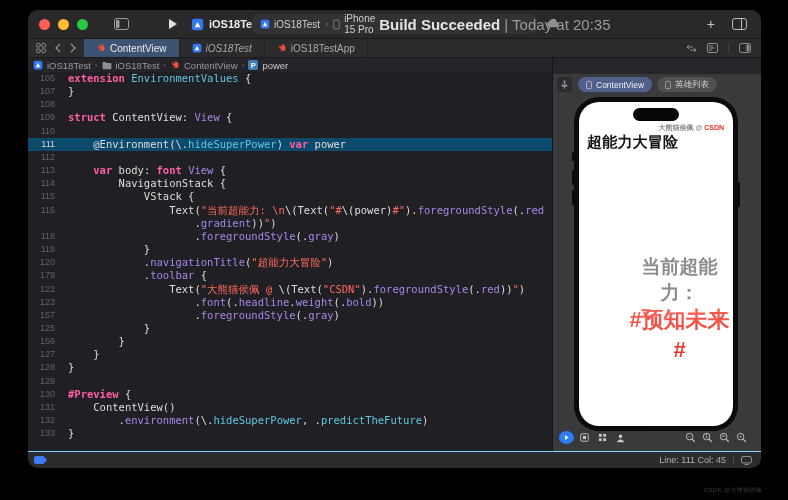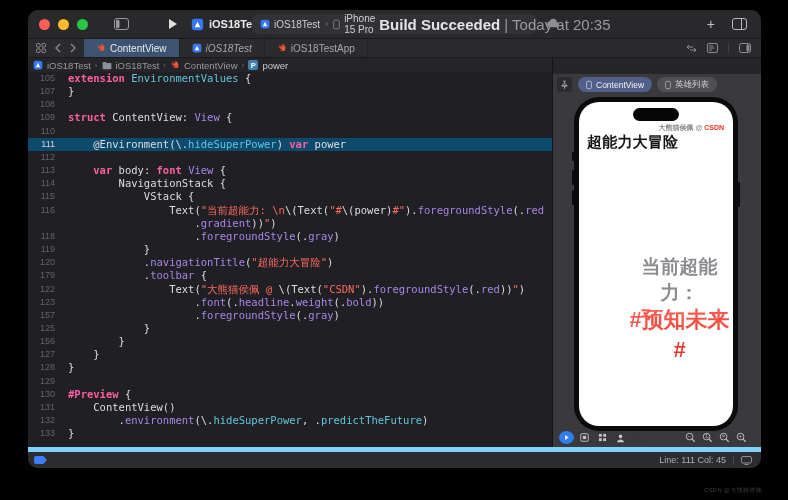--- a/index.html
+++ b/index.html
@@ -65,21 +65,21 @@
   .ph-title{position:absolute;top:31px;left:8px;font-size:15px;font-weight:800;color:#141414;letter-spacing:.2px;}
   .ph-center{position:absolute;top:152px;left:0;right:0;text-align:center;font-weight:900;line-height:1.35;margin-left:47px;}
   .pw1{font-size:19px;color:#8C8C90;}
   .pw2{font-size:22px;color:#F03B2E;background:linear-gradient(180deg,#FF6055,#DD2B1E);-webkit-background-clip:text;background-clip:text;-webkit-text-fill-color:transparent;}
   
   .pv-controls{position:absolute;left:6px;top:373px;display:flex;gap:3px;align-items:center;}
   .pvbtn{height:13px;min-width:13px;border-radius:3px;background:#39393B;display:flex;align-items:center;justify-content:center;color:#C4C4C8;padding:0 1px;}
   .pvbtn.blue{background:#2E7CF6;border-radius:50%;width:13px;}
   .pv-zoom{position:absolute;right:12px;top:373px;display:flex;gap:2px;}
   
-  .statusbar{height:16px;background:#2C2C2E;border-top:5px solid #7dd3fc;display:flex;align-items:center;flex:0 0 auto;font-size:9px;color:#AEAEB2;}
+  .statusbar{height:16px;background:#2C2C2E;border-top:1px solid #7dd3fc;display:flex;align-items:center;flex:0 0 auto;font-size:9px;color:#AEAEB2;}
   .bpchip{width:13px;height:8px;margin-left:6px;background:#3D7BF7;clip-path:polygon(0 0,72% 0,100% 50%,72% 100%,0 100%);border-radius:2px;}
   .sb-right{margin-left:auto;display:flex;align-items:center;gap:7px;padding-right:9px;}
   .sb-sep{width:1px;height:9px;background:#48484A;}
   .watermark{position:absolute;right:26px;bottom:5px;font-size:6px;color:#3C3C3C;letter-spacing:.3px;}
   svg{display:block}
 </style>
 </head>
 <body>
 
 <div class="win">

